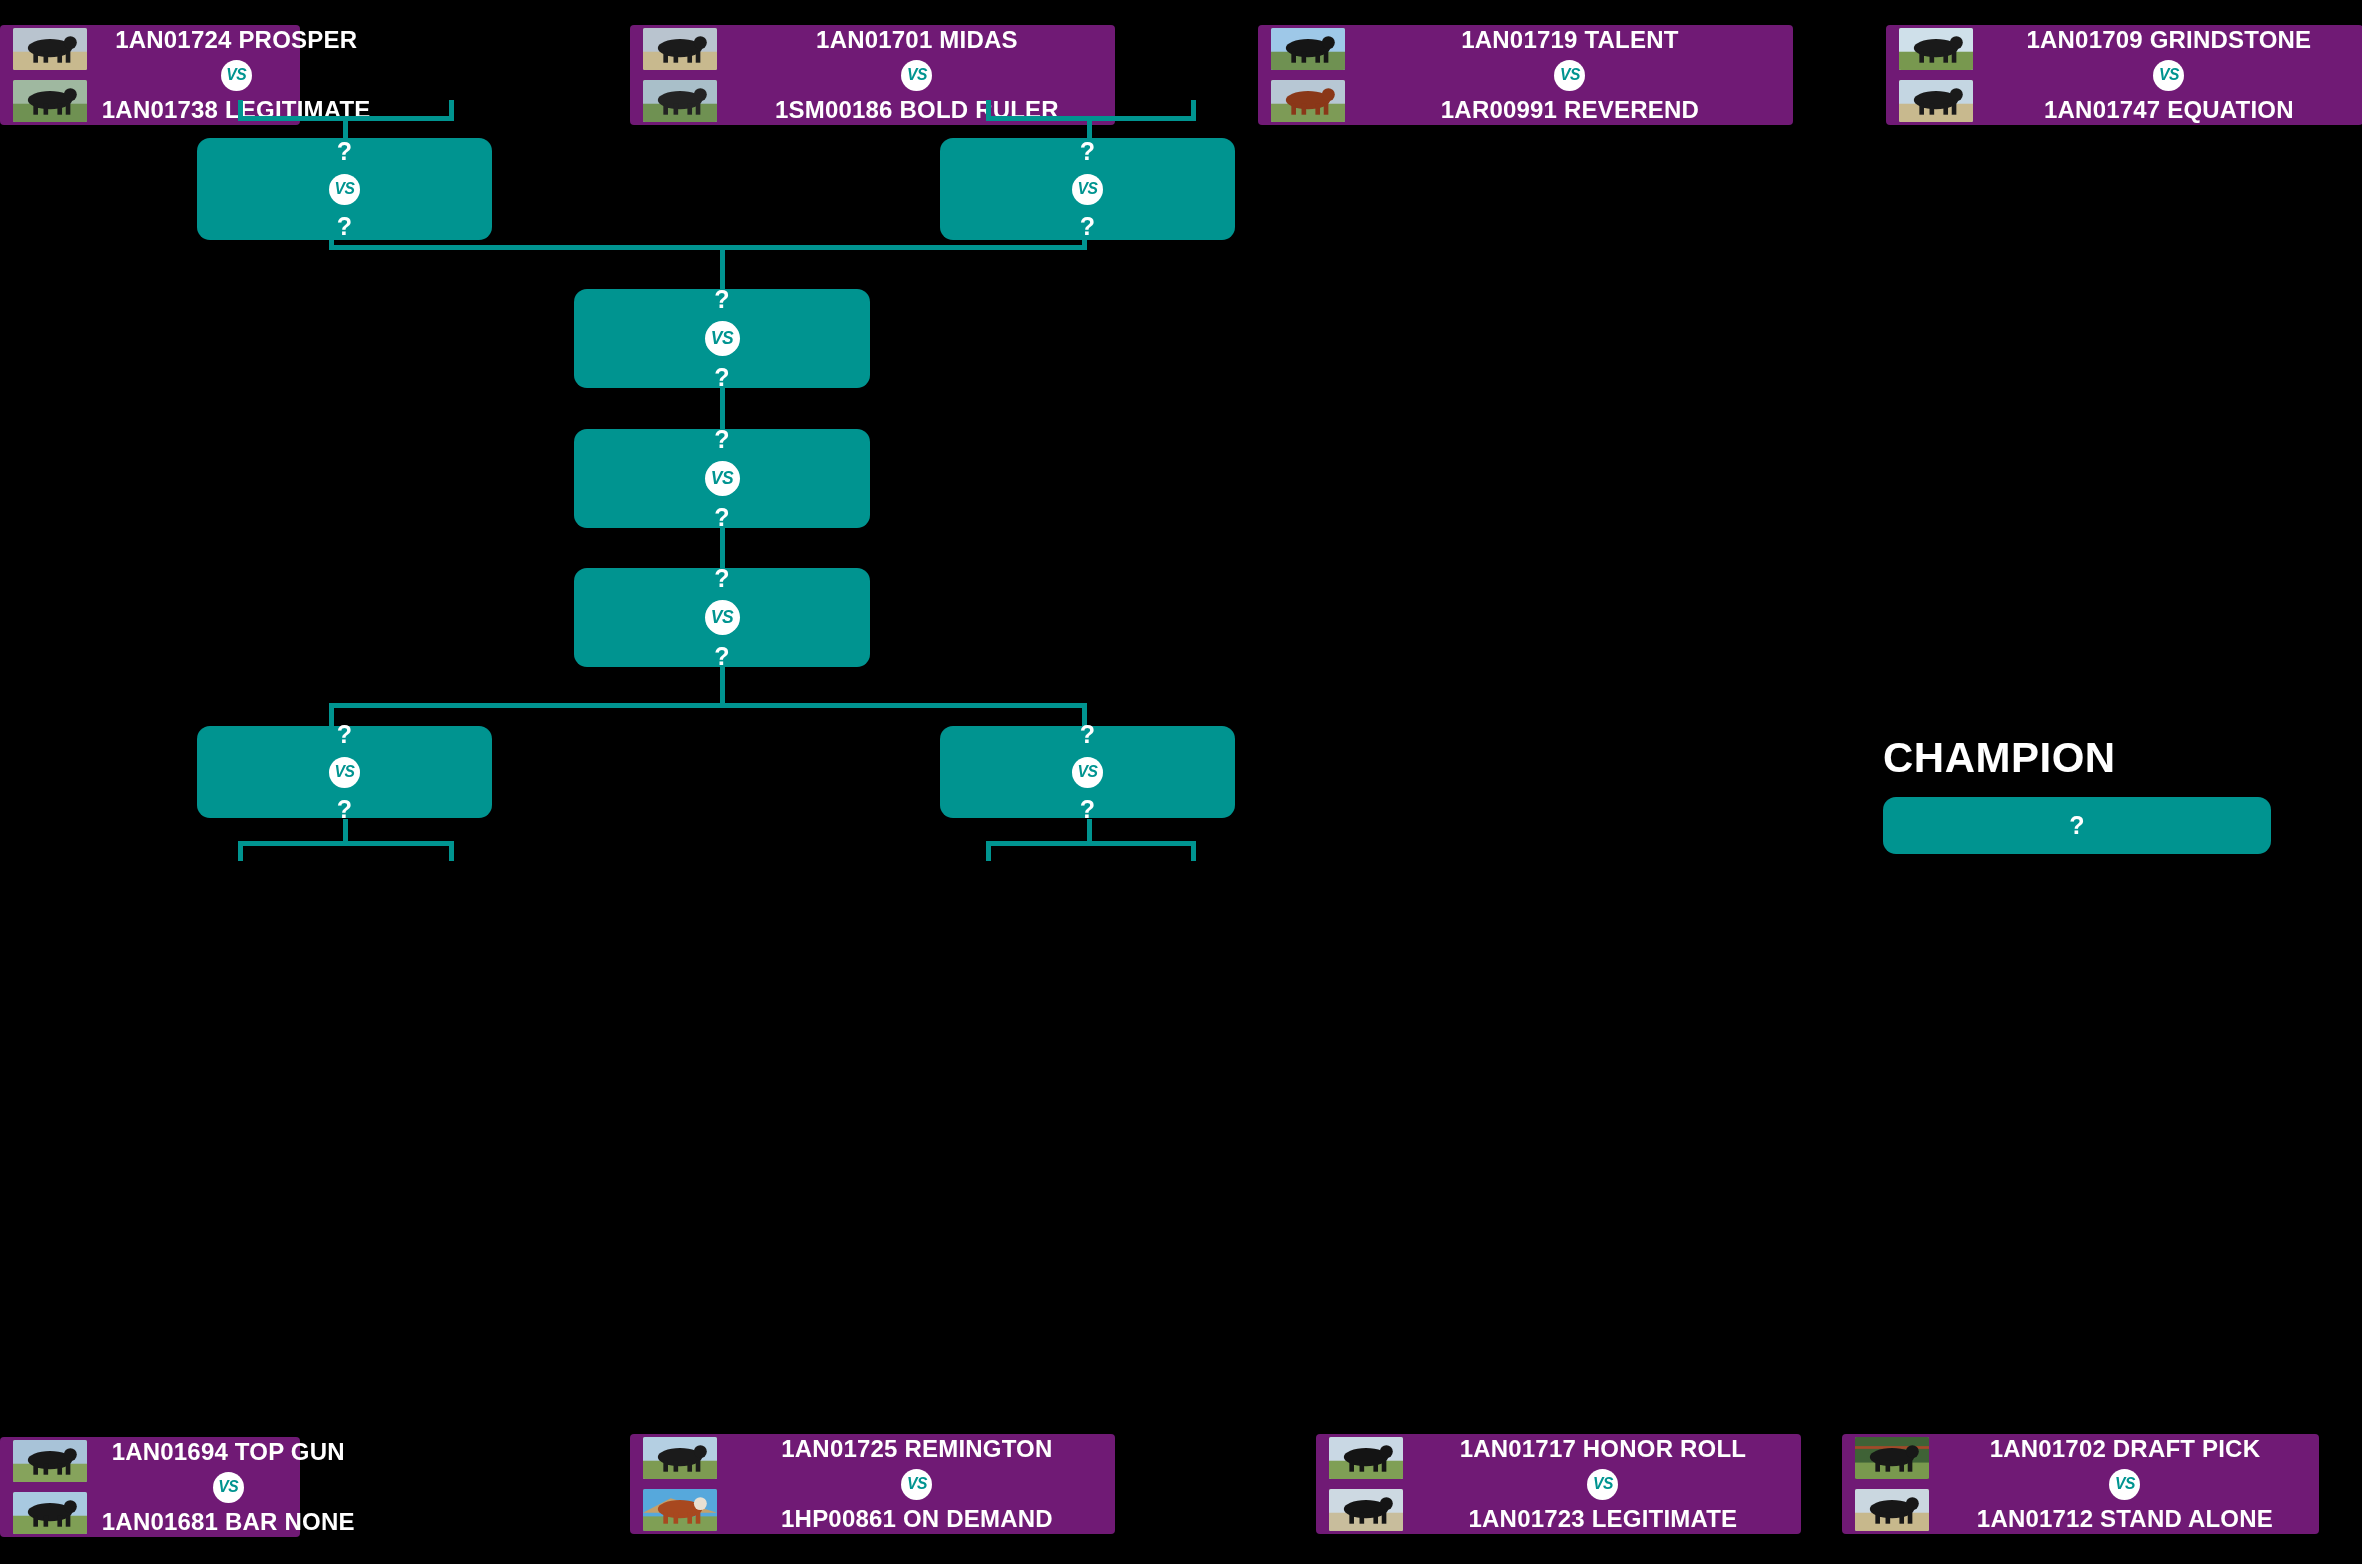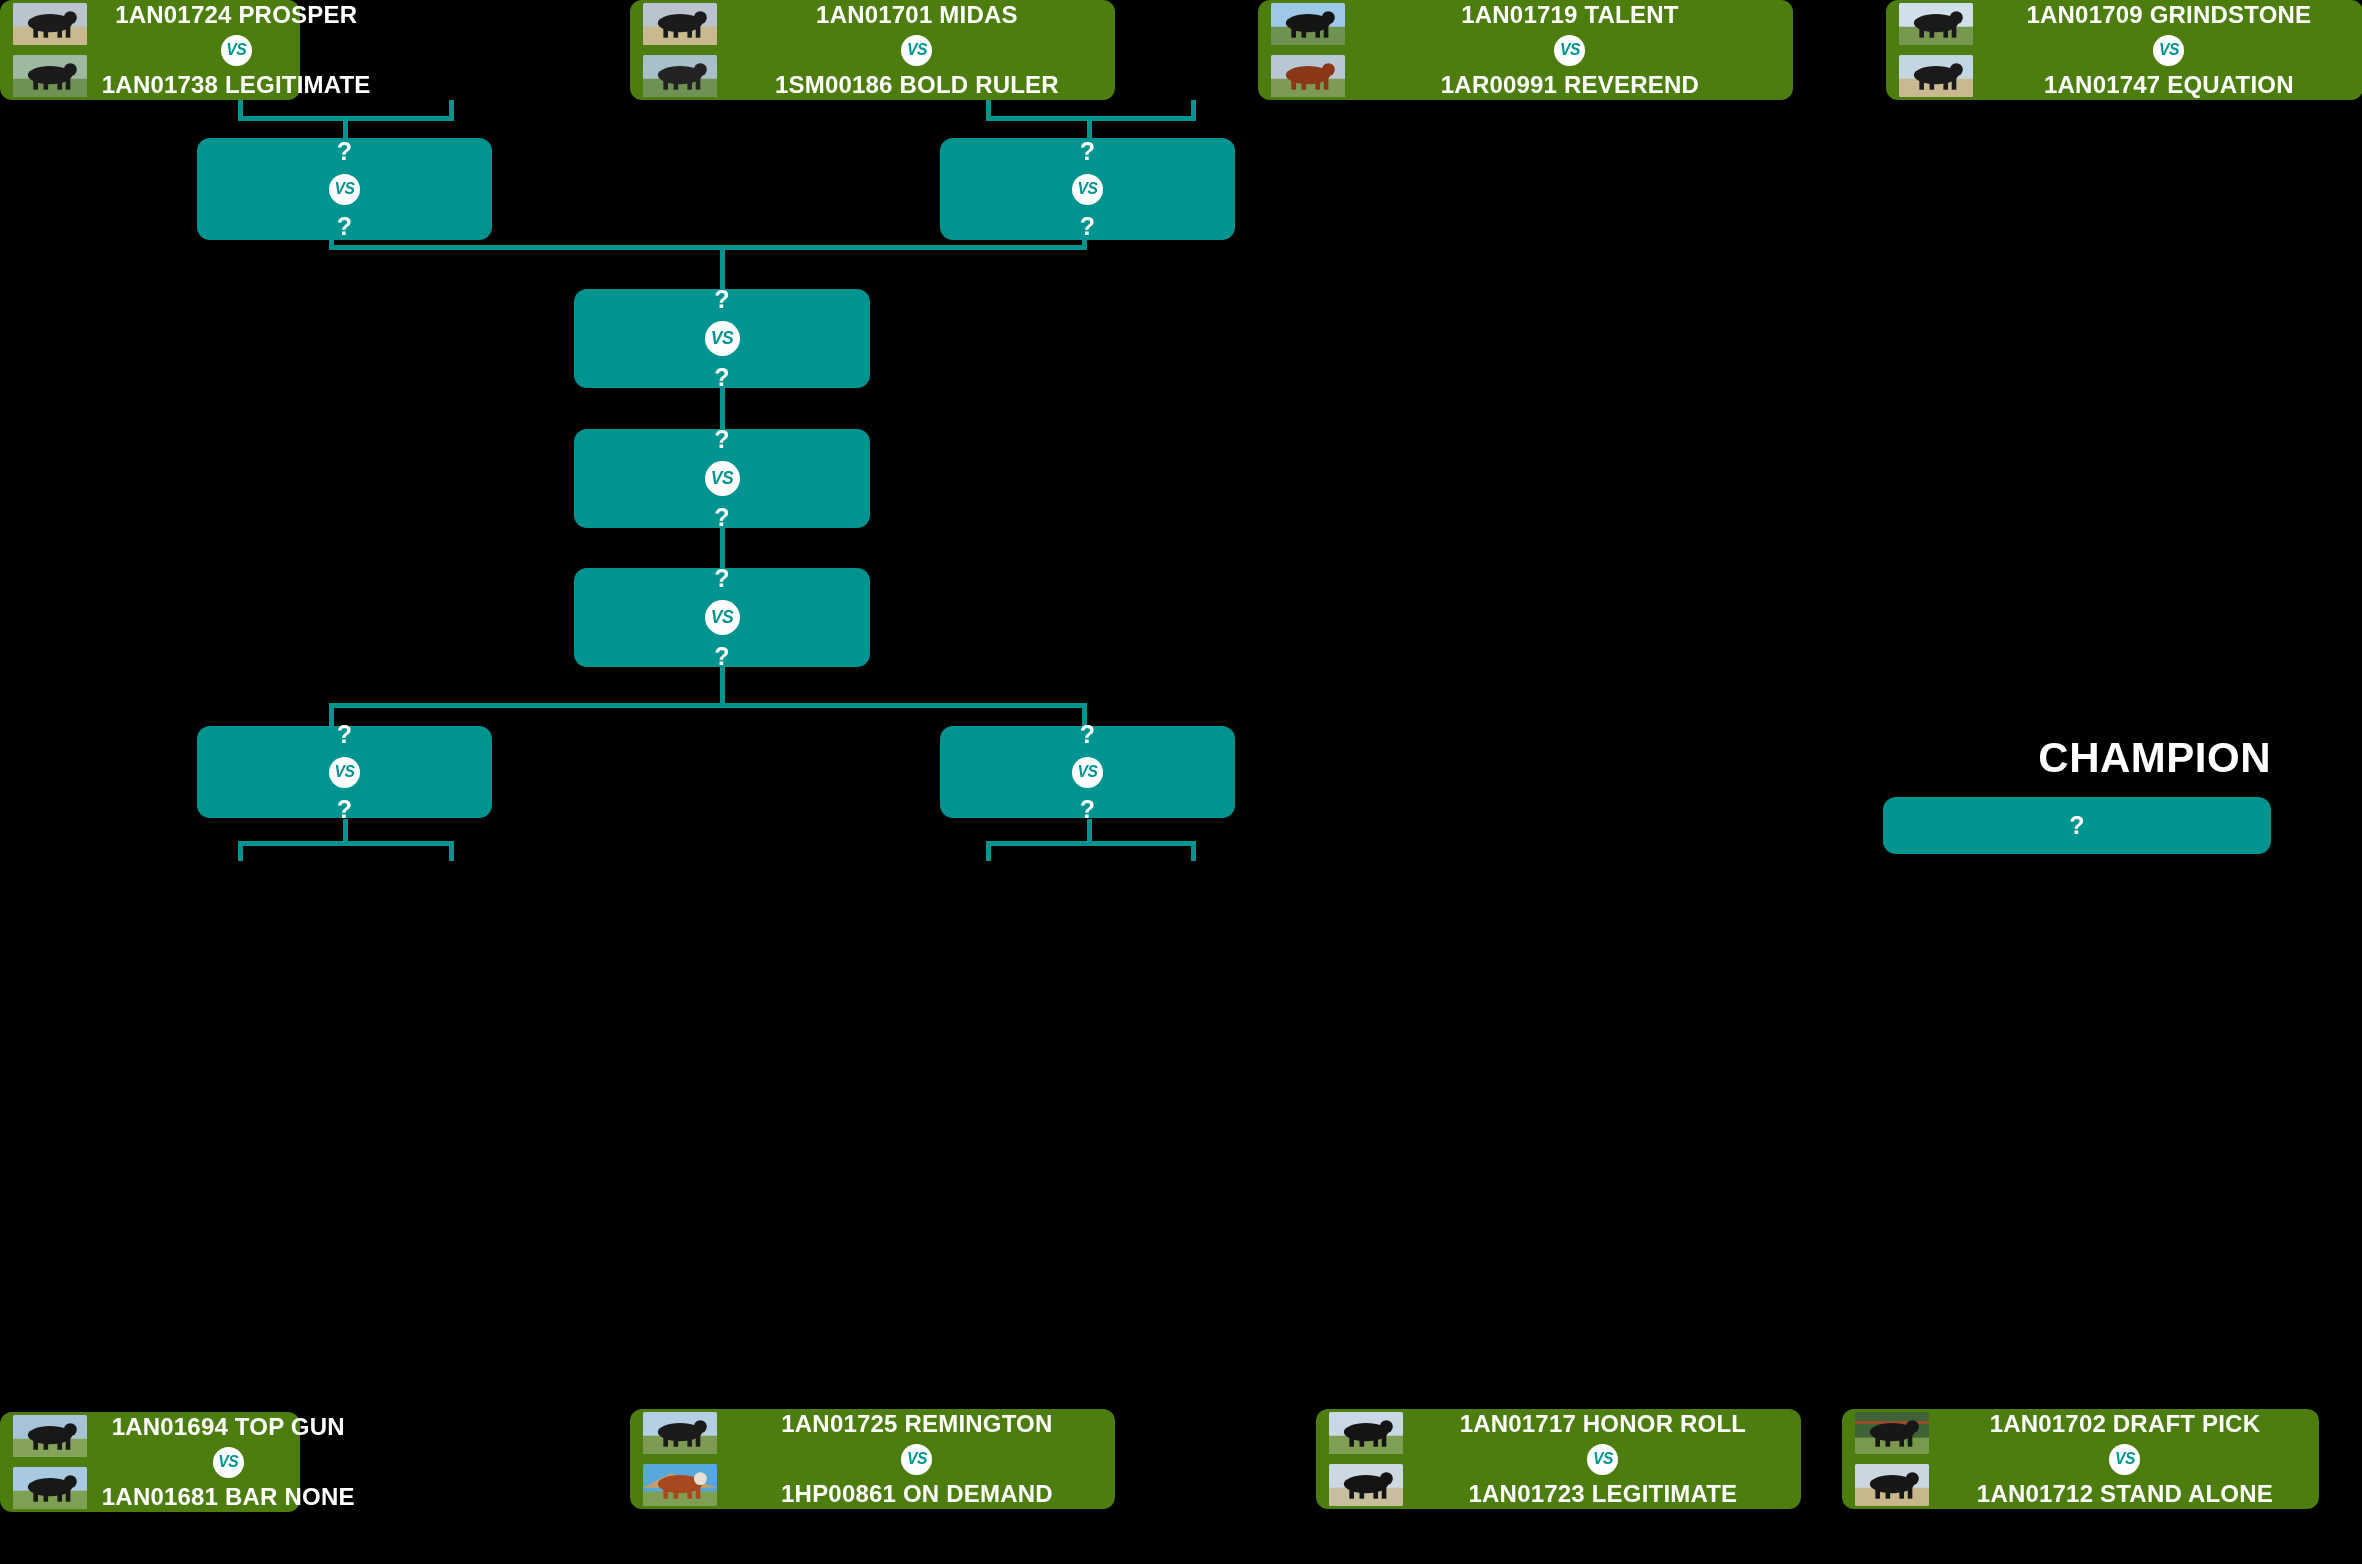--- a/index.html
+++ b/index.html
@@ -12,26 +12,27 @@
   .bracket { position: relative; width: 2363px; height: 1564px; }
 
   
   .line { position: absolute; background: #009490; }
   .line.h { height: 4.6px; }
   .line.v { width: 4.6px; }
 
   
   .match-card {
     position: absolute;
-    background: #4d7c0f;
-    border-radius: 12px;
+    background: #701a75;
+    border-radius: 4px;
     display: flex;
     align-items: center;
     padding: 9.2px 13px;
     gap: 14.8px;
+    margin-top: 25px;
   }
   .thumbs {
     display: flex; flex-direction: column;
     gap: 10px; flex: 0 0 auto;
   }
   .thumb {
     width: 74px; height: 42px;
     border-radius: 1.8px;
     overflow: hidden;
     position: relative;
@@ -87,21 +88,21 @@
   .qmark.sp-top { margin-bottom: 8.3px; }
   .qmark.sp-bot { margin-top: 8.3px; }
 
   
   .champ-wrap { position: absolute; }
   .champ-title {
     color: #ffffff;
     font-weight: 700;
     font-size: 42px;
     letter-spacing: 0.5px;
-    text-align: right;
+    text-align: left;
     margin-bottom: 14.8px;
   }
   .champ-box {
     background: #009490;
     border-radius: 13px;
     height: 57px;
     display: flex; align-items: center; justify-content: center;
   }
 </style>
 </head>

